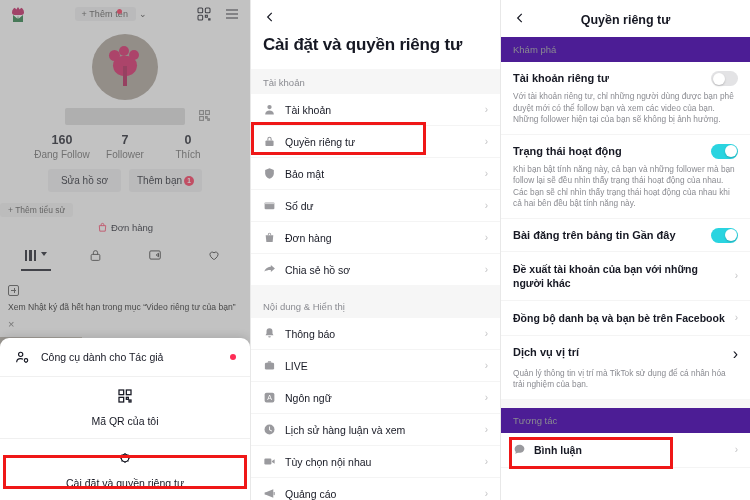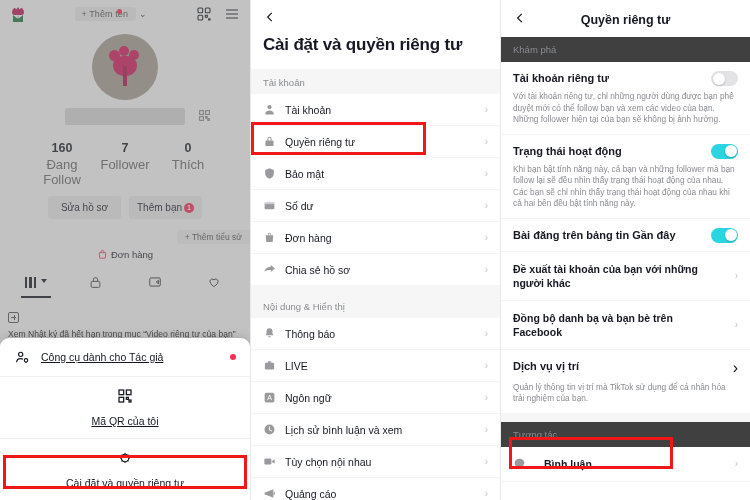--- a/index.html
+++ b/index.html
@@ -42,33 +42,33 @@
       background:#a9a096; position:relative; overflow:hidden; }
   .avatar .flower { position:absolute; left:50%; top:18%; transform:translateX(-50%);
       width:38px; height:34px; }
   .av-b { position:absolute; border-radius:50%; background:#d81b60; }
   .av-stem { position:absolute; left:50%; transform:translateX(-50%); bottom:-6px; width:4px; height:20px; background:#b0144f; }
 
   .name-bar { width:120px; height:17px; background:#dcdcdc; border-radius:2px;
       margin:8px auto 0; position:relative; }
   .qr-mini { position:absolute; right:-26px; top:1px; width:13px; height:13px; }
 
-  .stats { display:flex; justify-content:center; gap:0; margin-top:16px; }
+  .stats { display:flex; justify-content:center; gap:0; margin-top:8px; }
   .stat { width:63px; text-align:center; }
   .stat .num { font-size:12.5px; font-weight:bold; color:#161823; line-height:14px; }
-  .stat .lbl { font-size:13px; color:#6b6b6b; margin-top:2px; }
+  .stat .lbl { font-size:10px; color:#6b6b6b; margin-top:2px; }
 
   .act-row { display:flex; justify-content:center; gap:8px; margin-top:9px; }
   .act-btn { background:#f1f1f2; border-radius:3px; font-size:10px; color:#161823;
       padding:6px 0; width:73px; text-align:center; position:relative; font-weight:500;}
   .act-btn .badge { display:inline-block; width:10px; height:10px; border-radius:50%;
       background:#fe2c55; color:#fff; font-size:6.5px; line-height:10px; text-align:center;
       vertical-align:1px; margin-left:2px; font-weight:bold;}
 
-  .add-bio { text-align:right; margin-top:7px; }
+  .add-bio { text-align:left; margin-top:7px; }
   .add-bio span { background:#f5f5f5; color:#555; font-size:8.5px; padding:2px 8px; border-radius:3px;}
   .order-row { display:flex; justify-content:center; align-items:center; gap:3px; margin-top:5px;
       font-size:9.5px; color:#161823; }
   .order-row svg { width:11px; height:11px; color:#fe2c55; }
 
   .tabbar { display:flex; margin-top:10px; padding:0 6px; }
   .tabitem { flex:1; display:flex; justify-content:center; align-items:center; height:24px; color:#3c3c3c;}
   .tabitem.active { position:relative; }
   .tabitem.active::after { content:""; position:absolute; bottom:-4px; left:50%; transform:translateX(-50%);
       width:30px; height:1.6px; background:#161823; }
@@ -103,21 +103,21 @@
   .vt-cord { position:absolute; right:0; top:52%; width:50%; height:10px;
       border-bottom:1.4px solid #3a3633; border-radius:0 0 30px 0;}
   .vt-play { position:absolute; left:5px; bottom:4px; display:flex; align-items:center; gap:3px;
       color:#fff; font-size:8px; text-shadow:0 0 2px rgba(0,0,0,.6);}
   .vt-play .tri { width:0;height:0;border-left:5px solid #fff;border-top:3.5px solid transparent;
       border-bottom:3.5px solid transparent;}
 
   
   .sheet { position:absolute; left:0; bottom:0; width:250px; background:#fff;
       border-radius:9px 9px 0 0; z-index:10; box-shadow:0 -2px 8px rgba(0,0,0,.12); }
-  .sheet-item { display:flex; align-items:center; gap:11px; padding:11px 14px; position:relative;text-decoration:underline; }
+  .sheet-item { display:flex; align-items:center; gap:11px; padding:11px 14px; position:relative; }
   .sheet-item + .sheet-item { border-top:1px solid #f0f0f0;flex-direction:column; }
   .sheet-item .lbl { font-size:10.5px; color:#161823; }
   .sheet-item .sdot { position:absolute; right:14px; width:6px; height:6px; border-radius:50%; background:#fe2c55;}
   .sheet-ico { width:16px; height:16px; color:#161823; flex:0 0 auto; }
 
   
   .m-back { padding:10px 12px 0; }
   .m-title { font-size:17px; font-weight:bold; padding:6px 12px 14px; line-height:21px; letter-spacing:-.2px;}
   .sec-head { font-size:9.5px; color:#8a8b91; padding:8px 12px 6px; background:#f6f6f6; }
   .list { background:#fff; }
@@ -125,35 +125,35 @@
   .row + .row { border-top:1px solid #f4f4f4; }
   .row .r-ico { width:13px; height:13px; flex:0 0 auto; color:#9a9a9e; }
   .row .r-lbl { font-size:10.5px; color:#161823; flex:1; font-weight:500; }
   .row .r-chev { font-size:10px; color:#c4c4c6; }
   .gap { height:8px; background:#f6f6f6; }
 
   
   .r-top { display:flex; align-items:center; padding:11px 12px 8px; }
   .r-top .bk { width:16px; }
   .r-top .ttl { flex:1; text-align:center; font-size:12.5px; font-weight:bold; margin-right:16px;}
-  .r-sec { font-size:9.5px; color:#8a8b91; padding:7px 12px 7px; background:#404040; }
+  .r-sec { font-size:9.5px; color:#8a8b91; padding:7px 12px 7px; background:#4c1d95; }
   .pblock { padding:9px 12px 8px; }
   .pblock + .pblock { border-top:1px solid #f4f4f4; }
   .pb-head { display:flex; align-items:flex-start; gap:8px; }
   .pb-title { flex:1; font-size:11px; font-weight:bold; color:#161823; line-height:14px; }
   .pb-desc { font-size:8.3px; color:#8a8b91; line-height:11.5px; margin-top:5px; }
   .pb-desc b { color:#3a3a3c; font-weight:bold; }
   .toggle { width:27px; height:15px; border-radius:8px; position:relative; flex:0 0 auto; margin-top:0px;}
   .toggle.off { background:#e3e3e5; }
   .toggle.on  { background:#2ad4e0; }
   .toggle .knob { position:absolute; top:1.5px; width:12px; height:12px; border-radius:50%; background:#fff;
       box-shadow:0 1px 2px rgba(0,0,0,.2); }
   .toggle.off .knob { left:1.5px; }
   .toggle.on  .knob { right:1.5px; }
-  .prow { display:flex; align-items:center; gap:18px; padding:10px 12px; }
+  .prow { display:flex; align-items:center; gap:8px; padding:10px 12px; }
   .prow + .prow, .pblock + .prow, .prow + .pblock { border-top:1px solid #f4f4f4; }
   .prow .p-ico { width:13px; height:13px; color:#9a9a9e; flex:0 0 auto;}
   .prow .p-lbl { flex:1; font-size:10.5px; font-weight:bold; color:#161823; line-height:14px;}
   .prow .p-chev { font-size:10px; color:#c4c4c6; }
 
   
   .hl { position:absolute; border:3.5px solid #ef1717; z-index:40; pointer-events:none; }
 </style>
 </head>
 <body>
@@ -412,21 +412,21 @@
             <text x="12" y="17" font-size="13" text-anchor="middle" fill="#fff" font-family="Liberation Sans, sans-serif">A</text>
           </svg>
         <span class="r-lbl">Ngôn ngữ</span>
         <span class="r-chev">›</span>
       </div>
       <div class="row">
         <svg class="r-ico" viewBox="0 0 24 24" fill="currentColor">
             <circle cx="12" cy="12" r="9.2"></circle>
             <path d="M11.2 6.5h1.6V12l4 2.3-.8 1.4-4.8-2.8z" fill="#fff"></path>
           </svg>
-        <span class="r-lbl">Lịch sử bình luận và xem</span>
+        <span class="r-lbl">Lịch sử hàng luận và xem</span>
         <span class="r-chev">›</span>
       </div>
       <div class="row">
         <svg class="r-ico" viewBox="0 0 24 24" fill="currentColor">
             <rect x="2.5" y="6.5" width="13" height="11" rx="2.2"></rect>
             <path d="M16.5 11l5-3.2v8.4l-5-3.2z"></path>
           </svg>
         <span class="r-lbl">Tùy chọn nội nhau</span>
         <span class="r-chev">›</span>
       </div>

